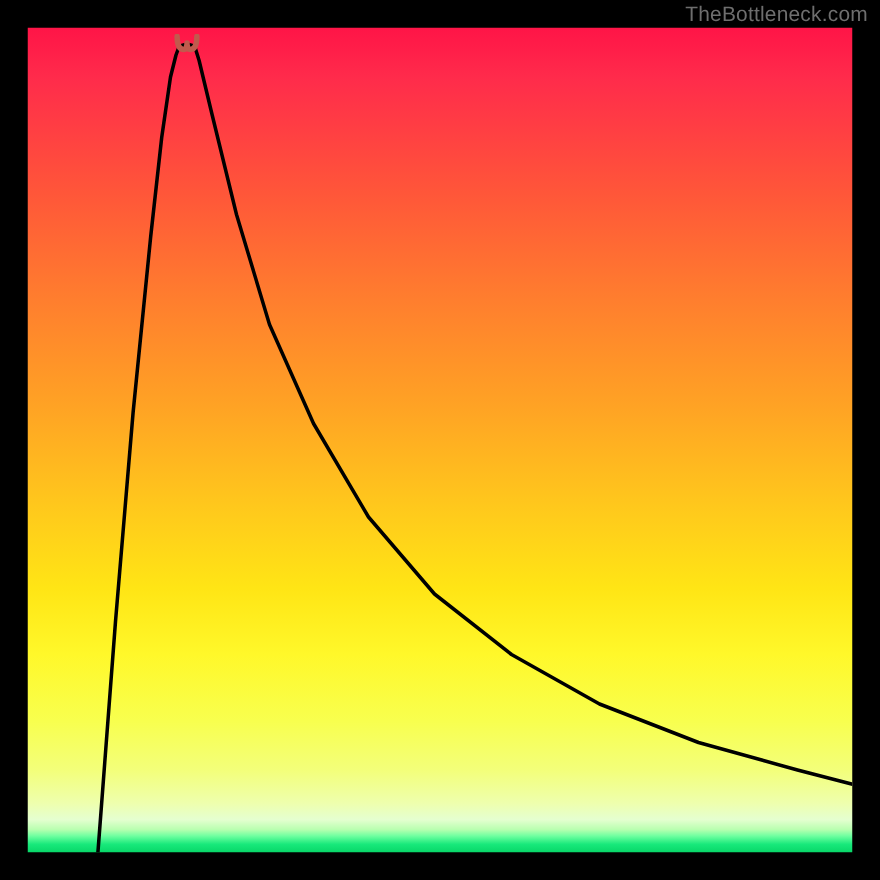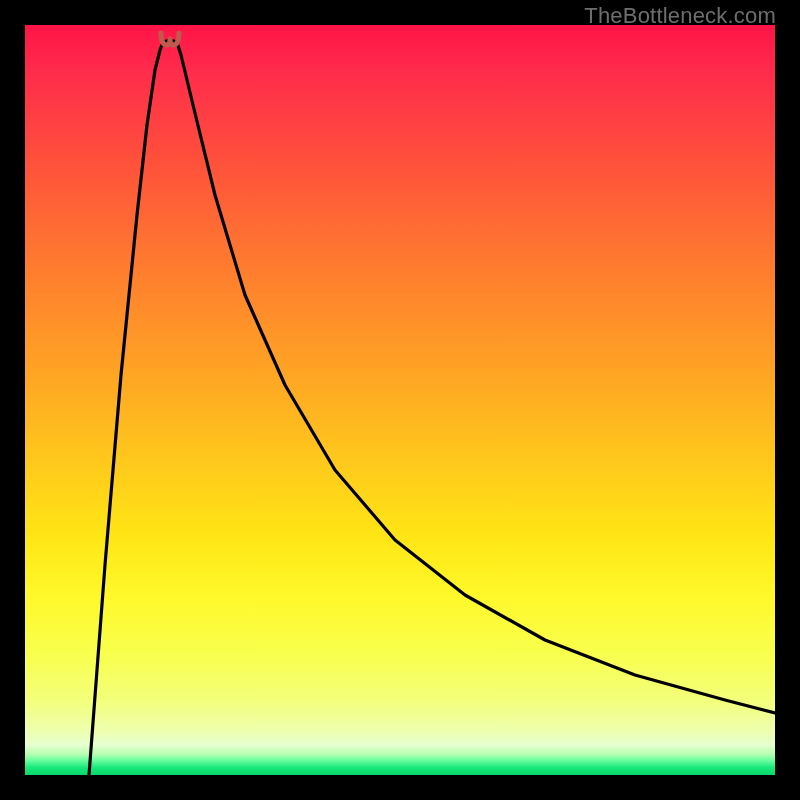--- a/index.html
+++ b/index.html
@@ -51,23 +51,23 @@
   }
   .curve-svg {
     position: absolute;
     inset: 0;
     width: 100%;
     height: 100%;
   }
   .watermark {
     position: absolute;
     top: 3px;
-    right: 24px;
+    right: 11px;
     color: #6e6e6e;
-    font-size: 22px;
+    font-size: 19px;
     letter-spacing: 0.2px;
     font-weight: 400;
     user-select: none;
   }
   .cusp-marker {
     position: absolute;
     width: 24px;
     height: 18px;
     transform: translate(-50%, -50%);
     pointer-events: none;

